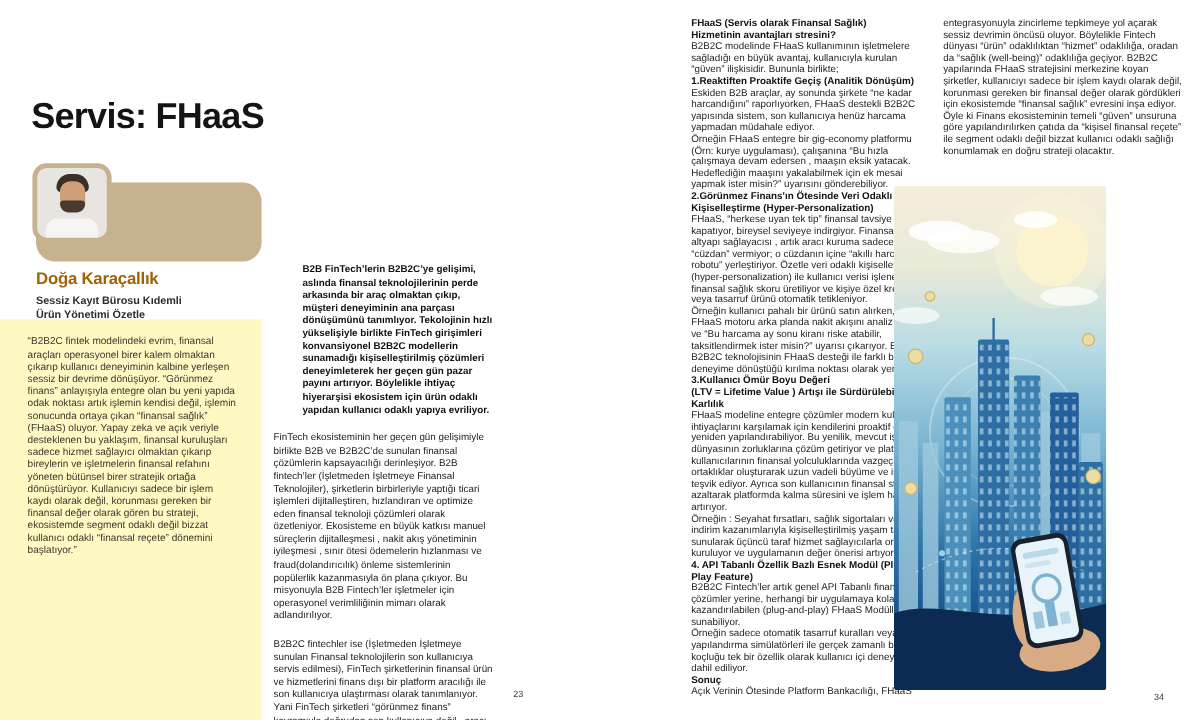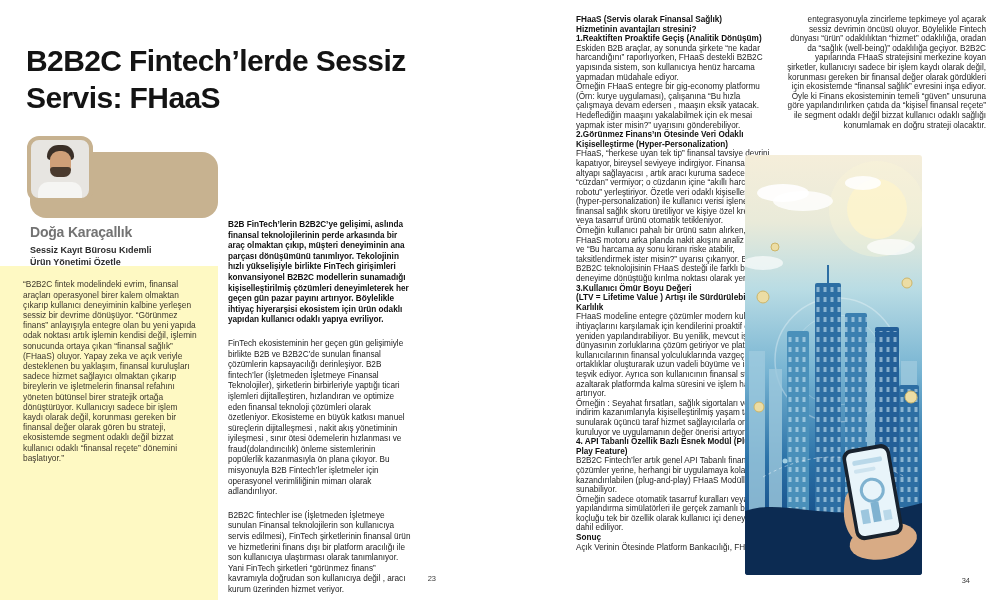--- a/index.html
+++ b/index.html
@@ -18,64 +18,64 @@
   }
   .author-photo{
     position:absolute;left:27px;top:136px;width:58px;height:58px;
     border:4px solid #c7b290;border-radius:12px;background:#e7e5e1;overflow:hidden;
   }
   .ph-hair{position:absolute;left:16px;top:5px;width:27px;height:15px;background:#3a2f27;border-radius:12px 12px 4px 4px;}
   .ph-face{position:absolute;left:19px;top:11px;width:21px;height:25px;background:#cf9f78;border-radius:9px;}
   .ph-beard{position:absolute;left:19px;top:27px;width:21px;height:10px;background:#4a3a2e;border-radius:4px 4px 9px 9px;}
   .ph-shirt{position:absolute;left:7px;top:42px;width:44px;height:18px;background:#f5f5f3;border-radius:10px 10px 0 0;}
   .author-name{
-    position:absolute;left:30px;top:224px;font-size:14px;font-weight:700;color:#737373;letter-spacing:-0.2px;
+    position:absolute;left:30px;top:224px;font-size:14px;font-weight:700;color:#a16207;letter-spacing:-0.2px;
   }
   .author-role{
     position:absolute;left:30px;top:245px;font-size:9px;font-weight:700;color:#2c2c2c;line-height:11.5px;
   }
   .quote-panel{
     position:absolute;left:0;top:266px;width:218px;height:422px;background:#fef9c3;
   }
   .pull-quote{
     position:absolute;left:23px;top:5px;width:175px;
     font-size:8.4px;line-height:10.2px;color:#3d372c;white-space:pre-line;
   }
   .intro-column{
     position:absolute;left:228px;top:220px;width:184px;
     font-size:8.2px;line-height:10.6px;color:#222222;
   }
   .intro-column p{margin:0 0 13px 0;}
-  .intro-column .lede{font-weight:700;color:#101010;}
+  .intro-column .lede{font-weight:700;color:#101010;margin-left:24px;}
   
   .col-main{
     position:absolute;left:576px;top:15px;width:196px;
     font-size:8.2px;line-height:9.6px;color:#1f1f1f;
   }
   .col-main .h{font-weight:700;white-space:pre-line;color:#101010;}
   .col-main .p{white-space:pre-line;}
   .col-secondary{
     position:absolute;left:786px;top:15px;width:200px;
-    font-size:8.2px;line-height:9.6px;color:#1f1f1f;white-space:pre-line;text-align:right;
+    font-size:8.2px;line-height:9.6px;color:#1f1f1f;white-space:pre-line;
   }
   .illustration-box{
     position:absolute;left:745px;top:155px;width:177px;height:420px;
     border-radius:3px;overflow:hidden;
   }
   .folio{position:absolute;font-size:7.5px;color:#3a3a3a;width:20px;text-align:right;}
   .folio-left{left:416px;top:574px;}
   .folio-right{left:950px;top:576px;}
 </style>
 </head>
 <body>
 
 <div class="spread">
 
   <section>
-    <h1 class="article-title"><span>B2B2C Fintech’lerde Sessiz</span><br><span>Servis: FHaaS</span></h1>
+    <h1 class="article-title"><br><span>Servis: FHaaS</span></h1>
 
     <div class="author-card"></div>
     <div class="author-photo">
       <div class="ph-hair"></div>
       <div class="ph-face"></div>
       <div class="ph-beard"></div>
       <div class="ph-shirt"></div>
     </div>
     <div class="author-name">Doğa Karaçallık</div>
     <div class="author-role"><span>Sessiz Kayıt Bürosu Kıdemli</span><br><span>Ürün Yönetimi Özetle</span></div>
@@ -91,20 +91,21 @@
     </div>
 
     <div class="folio folio-left">23</div>
   </section>
 
   <section>
 
     <div class="col-main">
       <div class="h">FHaaS (Servis olarak Finansal Sağlık)
 Hizmetinin avantajları stresini?</div>
+      <div class="p">B2B2C modelinde FHaaS kullanımının işletmelere sağladığı en büyük avantaj, kullanıcıyla kurulan “güven” ilişkisidir. Bununla birlikte;</div>
       <div class="h">1.Reaktiften Proaktife Geçiş (Analitik Dönüşüm)</div>
       <div class="p">Eskiden B2B araçlar, ay sonunda şirkete “ne kadar harcandığını” raporlıyorken, FHaaS destekli B2B2C yapısında sistem, son kullanıcıya henüz harcama yapmadan müdahale ediyor.
 Örneğin FHaaS entegre bir gig-economy platformu (Örn: kurye uygulaması), çalışanına “Bu hızla çalışmaya devam edersen , maaşın eksik yatacak. Hedeflediğin maaşını yakalabilmek için ek mesai yapmak ister misin?” uyarısını gönderebiliyor.</div>
       <div class="h">2.Görünmez Finans’ın Ötesinde Veri Odaklı Kişiselleştirme (Hyper-Personalization)</div>
       <div class="p">FHaaS, “herkese uyan tek tip” finansal tavsiye devrini kapatıyor, bireysel seviyeye indirgiyor. Finansal altyapı sağlayacısı , artık aracı kuruma sadece “cüzdan” vermiyor; o cüzdanın içine “akıllı harcama robotu” yerleştiriyor. Özetle veri odaklı kişiselleştirme (hyper-personalization) ile kullanıcı verisi işlenerek finansal sağlık skoru üretiliyor ve kişiye özel kredi veya tasarruf ürünü otomatik tetikleniyor.
 Örneğin kullanıcı pahalı bir ürünü satın alırken, FHaaS motoru arka planda nakit akışını analiz ediyor ve “Bu harcama ay sonu kiranı riske atabilir, taksitlendirmek ister misin?” uyarısı çıkarıyor. Bu, B2B2C teknolojisinin FHaaS desteği ile farklı bir deneyime dönüştüğü kırılma noktası olarak yer alıyor.</div>
       <div class="h">3.Kullanıcı Ömür Boyu Değeri
 (LTV = Lifetime Value ) Artışı ile Sürdürülebilirlik
 Karlılık</div>
       <div class="p">FHaaS modeline entegre çözümler modern kullanıcı ihtiyaçlarını karşılamak için kendilerini proaktif olarak yeniden yapılandırabiliyor. Bu yenilik, mevcut iş dünyasının zorluklarına çözüm getiriyor ve platform kullanıcılarının finansal yolculuklarında vazgeçilmez ortaklıklar oluşturarak uzun vadeli büyüme ve istikrarı teşvik ediyor. Ayrıca son kullanıcının finansal stresini azaltarak platformda kalma süresini ve işlem hacmini artırıyor.

